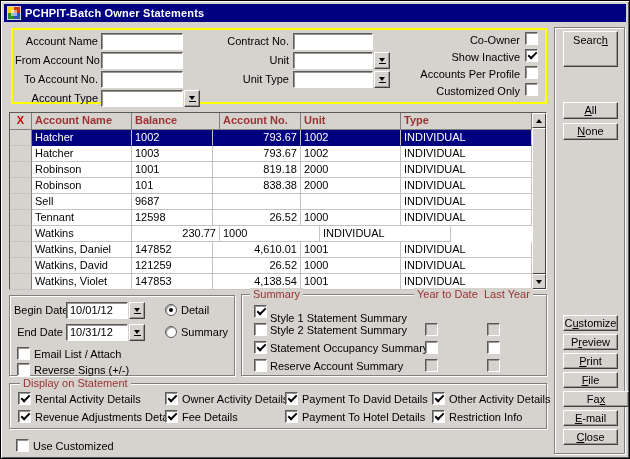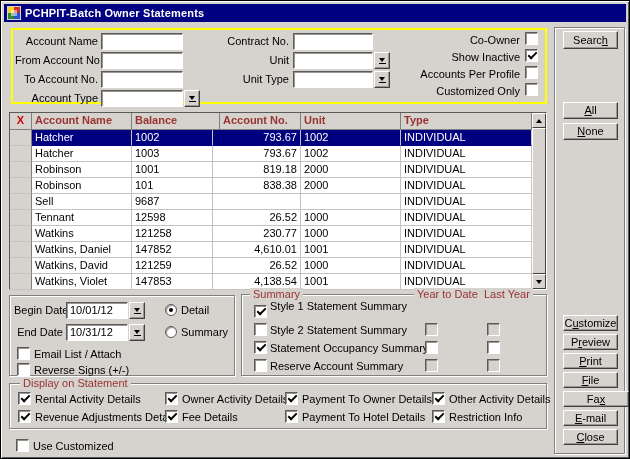--- a/index.html
+++ b/index.html
@@ -172,21 +172,20 @@
           <div class="tc sel-col c-x"></div>
           <div class="tc c-name">Tennant</div>
           <div class="tc c-no">12598</div>
           <div class="tc c-bal r">26.52</div>
           <div class="tc c-unit">1000</div>
           <div class="tc c-type">INDIVIDUAL</div>
         </div>
         <div class="trow">
           <div class="tc sel-col c-x"></div>
           <div class="tc c-name">Watkins</div>
-          <div class="tc c-no">121258</div>
           <div class="tc c-bal r">230.77</div>
           <div class="tc c-unit">1000</div>
           <div class="tc c-type">INDIVIDUAL</div>
         </div>
         <div class="trow">
           <div class="tc sel-col c-x"></div>
           <div class="tc c-name">Watkins, Daniel</div>
           <div class="tc c-no">147852</div>
           <div class="tc c-bal r">4,610.01</div>
           <div class="tc c-unit">1001</div>
@@ -242,21 +241,21 @@
     <div class="cb" style="left:7px;top:67px;"></div>
     <div class="lbl" style="left:24px;top:68px;">Reverse Signs (+/-)</div>
   </div>
 
   <div class="gbox" style="left:240px;top:293px;width:306px;height:82px;">
     <div class="gtitle" style="left:8px;">Summary</div>
     <div class="gtitle" style="left:172px;">Year to Date</div>
     <div class="gtitle" style="left:239px;">Last Year</div>
     <div id="summary-rows">
         <div class="cb checked" style="left: 12px; top: 10px;"></div>
-        <div class="lbl" style="left: 28px; top: 5px;">Style 1 Statement Summary</div>
+        <div class="lbl" style="left: 28px; top: 17px;">Style 1 Statement Summary</div>
         <div class="cb" style="left: 12px; top: 28px;"></div>
         <div class="lbl" style="left: 28px; top: 29px;">Style 2 Statement Summary</div>
         <div class="cb disabled" style="left: 183px; top: 28px;"></div>
         <div class="cb disabled" style="left: 245px; top: 28px;"></div>
         <div class="cb checked" style="left: 12px; top: 46px;"></div>
         <div class="lbl" style="left: 28px; top: 47px;">Statement Occupancy Summary</div>
         <div class="cb" style="left: 183px; top: 46px;"></div>
         <div class="cb" style="left: 245px; top: 46px;"></div>
         <div class="cb" style="left: 12px; top: 64px;"></div>
         <div class="lbl" style="left: 28px; top: 65px;">Reserve Account Summary</div>
@@ -266,39 +265,39 @@
   </div>
 
   <div class="gbox" style="left:8px;top:382px;width:538px;height:46px;">
     <div class="gtitle" style="left:10px;">Display on Statement</div>
     <div id="display-items">
         <div class="cb checked" style="left: 8px; top: 8px;"></div>
         <div class="lbl" style="left: 25px; top: 9px;">Rental Activity Details</div>
         <div class="cb checked" style="left: 155px; top: 8px;"></div>
         <div class="lbl" style="left: 172px; top: 9px;">Owner Activity Details</div>
         <div class="cb checked" style="left: 275px; top: 8px;"></div>
-        <div class="lbl" style="left: 292px; top: 9px;">Payment To Owner Details</div>
+        <div class="lbl" style="left: 292px; top: 9px;">Payment To David Details</div>
         <div class="cb checked" style="left: 422px; top: 8px;"></div>
         <div class="lbl" style="left: 439px; top: 9px;">Other Activity Details</div>
         <div class="cb checked" style="left: 8px; top: 26px;"></div>
         <div class="lbl" style="left: 25px; top: 27px;">Revenue Adjustments Deta...</div>
         <div class="cb checked" style="left: 155px; top: 26px;"></div>
         <div class="lbl" style="left: 172px; top: 27px;">Fee Details</div>
         <div class="cb checked" style="left: 275px; top: 26px;"></div>
         <div class="lbl" style="left: 292px; top: 27px;">Payment To Hotel Details</div>
         <div class="cb checked" style="left: 422px; top: 26px;"></div>
         <div class="lbl" style="left: 439px; top: 27px;">Restriction Info</div>
       </div>
   </div>
 
   <div class="cb" style="left:15px;top:438px;"></div>
   <div class="lbl" style="left:32px;top:439px;">Use Customized</div>
 
   <div class="sidepanel">
-    <div class="btn" style="left:8px;top:3px;width:55px;height:18px;line-height:16px;">Searc<u>h</u></div>
+    <div class="btn" style="left:8px;top:3px;width:55px;height:36px;line-height:16px;">Searc<u>h</u></div>
     <div class="btn" style="left:8px;top:74px;width:55px;height:17px;"><u>A</u>ll</div>
     <div class="btn" style="left:8px;top:95px;width:55px;height:17px;"><u>N</u>one</div>
     <div id="bottom-buttons">
         <div class="btn" style="left: 8px; top: 287px; width: 55px; height: 16px;">C<u>u</u>stomize</div>
         <div class="btn" style="left: 8px; top: 306px; width: 55px; height: 16px;">P<u>r</u>eview</div>
         <div class="btn" style="left: 8px; top: 325px; width: 55px; height: 16px;"><u>P</u>rint</div>
         <div class="btn" style="left: 8px; top: 344px; width: 55px; height: 16px;"><u>F</u>ile</div>
         <div class="btn" style="left: 8px; top: 363px; width: 66px; height: 16px;">Fa<u>x</u></div>
         <div class="btn" style="left: 8px; top: 382px; width: 55px; height: 16px;"><u>E</u>-mail</div>
         <div class="btn" style="left: 8px; top: 401px; width: 55px; height: 16px;"><u>C</u>lose</div>

